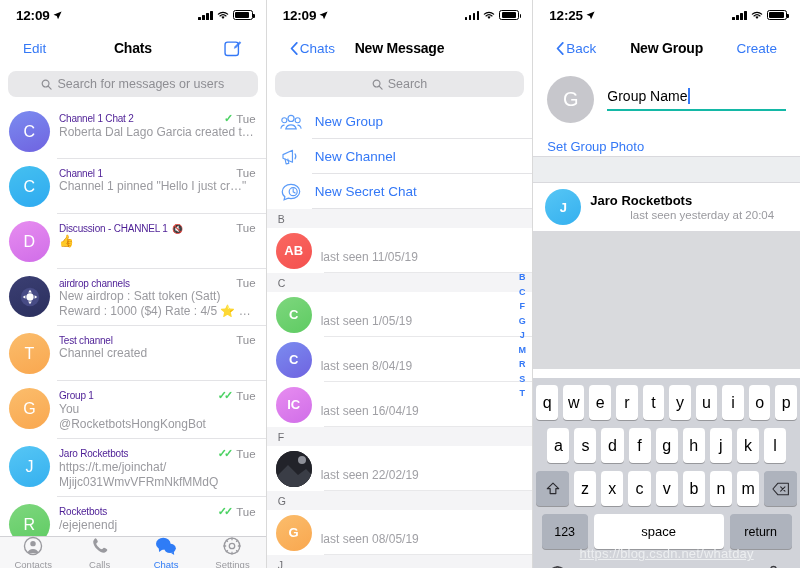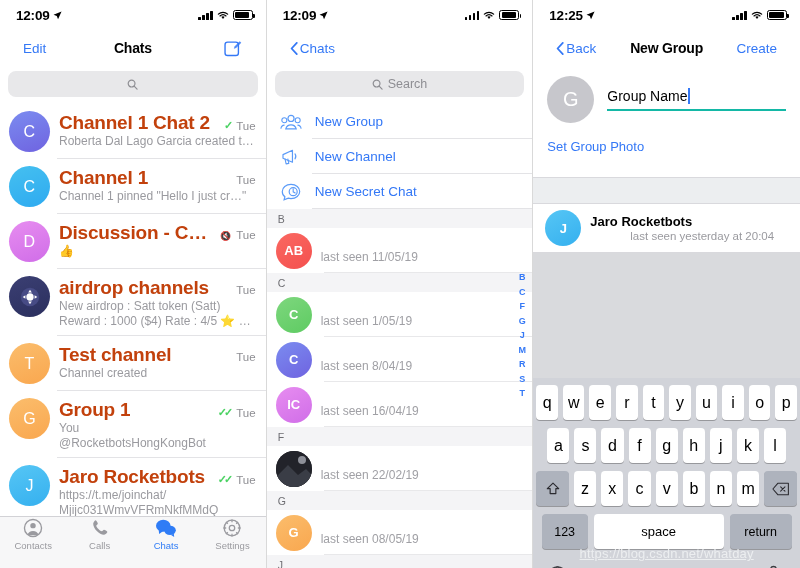--- a/index.html
+++ b/index.html
@@ -51,34 +51,34 @@
   .mag { width: 11px; height: 11px; }
   .chatrow { display: flex; padding: 7px 10px 7px 9px; gap: 9px; background:#fff;
              position: relative; }
   .chatrow::after { content:''; position:absolute; left:57px; right:0; bottom:0;
                     height:1px; background:#e3e3e6; }
   .avatar { width: 41px; height: 41px; border-radius: 50%; flex: 0 0 41px;
             display: flex; align-items: center; justify-content: center;
             color: #fff; font-size: 16px; font-weight: 500; letter-spacing:0.2px; }
   .chatbody { flex: 1; min-width: 0; padding-top: 1px; }
   .chattop { display: flex; align-items: baseline; gap: 5px; }
-  .chatname { font-size: 19px; font-weight: 700; color: #c2410c; letter-spacing:-0.2px;
+  .chatname { font-size: 10px; font-weight: 400; color: #4c1d95; letter-spacing:-0.2px;
               white-space: nowrap; overflow: hidden; text-overflow: ellipsis; }
   .chatmeta { margin-left: auto; display: flex; align-items: center; gap: 3px;
               font-size: 11.5px; color: #8e8e93; white-space: nowrap; }
   .tick { color: #4cd264; font-size: 11px; font-weight: 700; letter-spacing: -3px;
           padding-right:3px; }
   .chatmsg { font-size: 12px; color: #9a9a9f; line-height: 1.25;
              white-space: nowrap; overflow: hidden; text-overflow: ellipsis; }
   .mute { color:#bfbfc4; font-size:9px; }
 
   
-  .tabbar { position: absolute; left: 0; right: 0; bottom: 0; height: 52px;
+  .tabbar { position: absolute; left: 0; right: 0; bottom: 0; height: 32px;
             background: #f7f7f8; border-top: 1px solid #d2d2d6;
-            display: flex; }
+            display: flex; align-items: center; }
   .tab { flex: 1; text-align: center; color: #9a9a9f; }
   .tab.active { color: #2f7cf6; }
   .tab .ticon { height: 21px; display:flex; align-items:center; justify-content:center; }
   .tab .tlabel { font-size: 9.5px; margin-top: 2px; }
 
   
   .actionrow { display: flex; align-items: center; gap: 11px; padding: 0 12px;
                height: 35px; background: #fff; position: relative; }
   .actionrow::after { content:''; position:absolute; left:45px; right:0; bottom:0;
                       height:1px; background:#e3e3e6; }
@@ -102,21 +102,21 @@
   .groupname-row { display: flex; align-items: center; gap: 13px; padding: 10px 14px 6px;
                    background: #fff; }
   .gn-avatar { width: 47px; height: 47px; border-radius: 50%; background: #c7c7cc;
                display: flex; align-items: center; justify-content: center;
                color: #fff; font-size: 20px; font-weight: 400; flex:0 0 47px;}
   .gn-field { flex: 1; border-bottom: 2px solid #14b8a6; padding-bottom: 5px;
               display: flex; align-items: center; }
   .gn-value { font-size: 14px; color: #000; }
   .caret { width: 1.5px; height: 16px; background: #3478f6; margin-left: 1px;
            display: inline-block; }
-  .setphoto { padding: 10px 14px 23px; color: #3478f6; font-size: 13px; background:#fff; }
+  .setphoto { padding: 10px 14px 2px; color: #3478f6; font-size: 13px; background:#fff; }
   .grp-gap { height: 27px; background: #eceef0; border-top:1px solid #d9d9dd;
              border-bottom:1px solid #d9d9dd;}
   .memberrow { display:flex; align-items:center; gap:9px; padding:6px 12px;
                background:#fff; border-bottom:1px solid #d9d9dd; }
   .mem-name { font-size: 13px; font-weight: 700; color: #000; }
   .mem-sub { font-size: 11.5px; color: #9a9a9f; margin-top:1px;margin-left:40px; }
   .grp-fill { background: #d9dadd; }
 
   
   .keyboard { position: absolute; left: 0; right: 0; bottom: 0; height: 190px;
@@ -187,20 +187,21 @@
     </div>
 
     <div class="searchwrap">
       <div class="searchbar">
         <span class="mag">
           <svg width="11" height="11" viewBox="0 0 12 12">
               <circle cx="5" cy="5" r="3.7" stroke="#8e8e93" stroke-width="1.3" fill="none"></circle>
               <path d="M7.8 7.8 L11 11" stroke="#8e8e93" stroke-width="1.3" stroke-linecap="round"></path>
             </svg>
         </span>
+        <span>Search for messages or users</span>
       </div>
     </div>
 
     <div id="chatlist">
         <div class="chatrow">
           <div class="avatar" style="background: linear-gradient(160deg, rgb(123, 140, 240), rgb(111, 99, 224));">C</div>
           <div class="chatbody">
             <div class="chattop">
               <span class="chatname">Channel 1 Chat 2</span>
               <span class="chatmeta">
@@ -387,20 +388,21 @@
 
     <div class="navbar">
       <div class="nav-left">
         <span class="chev">
           <svg width="8" height="13" viewBox="0 0 8 14">
               <path d="M7 1 L1.4 7 L7 13" stroke="#3478f6" stroke-width="1.9" fill="none" stroke-linecap="round" stroke-linejoin="round"></path>
             </svg>
         </span>
         <span>Chats</span>
       </div>
+      <div class="nav-title">New Message</div>
     </div>
 
     <div class="searchwrap">
       <div class="searchbar">
         <span class="mag">
           <svg width="11" height="11" viewBox="0 0 12 12">
               <circle cx="5" cy="5" r="3.7" stroke="#8e8e93" stroke-width="1.3" fill="none"></circle>
               <path d="M7.8 7.8 L11 11" stroke="#8e8e93" stroke-width="1.3" stroke-linecap="round"></path>
             </svg>
         </span>

